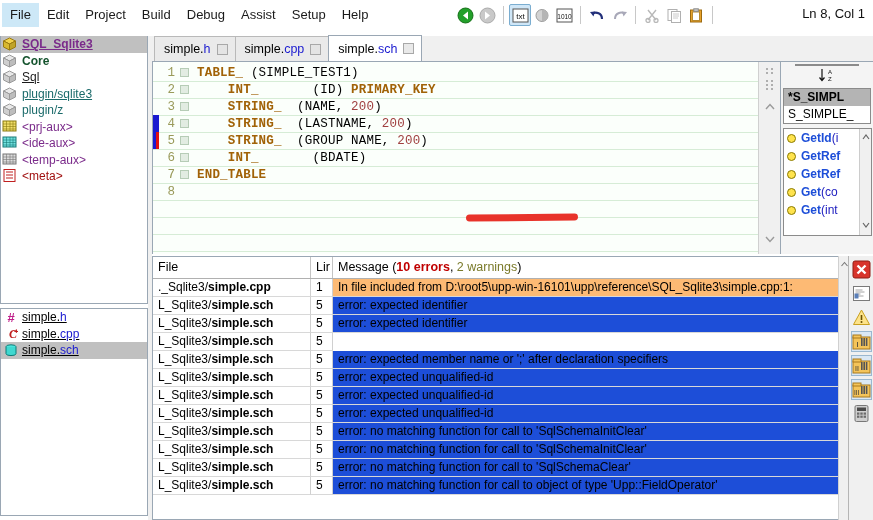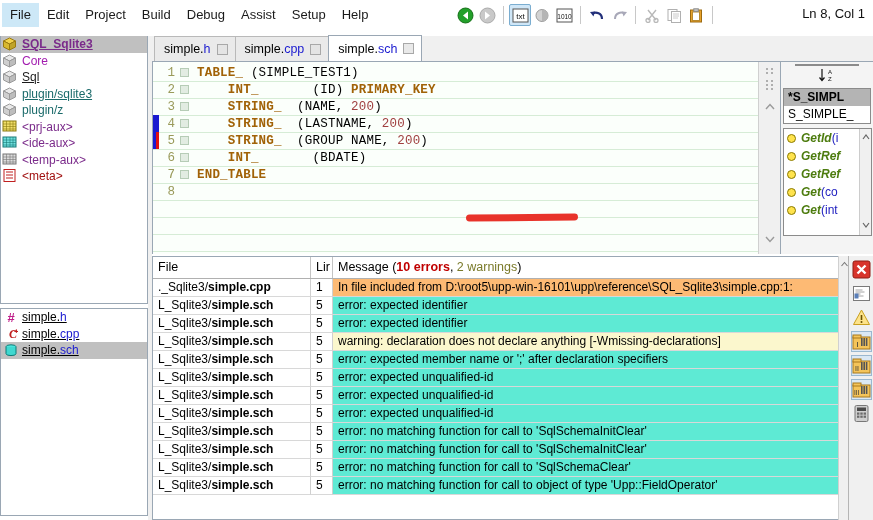--- a/index.html
+++ b/index.html
@@ -158,21 +158,21 @@
     background: #fff; border: 1px solid #8b8b8b; overflow: hidden;
   }
   .mem-row {
     display: flex; align-items: center; height: 18px; padding-left: 3px;
     font-size: 12px; white-space: nowrap;
   }
   .dot-y {
     width: 9px; height: 9px; border-radius: 50%;
     background: #ffe34d; border: 1px solid #8a7a00; margin-right: 5px; flex: 0 0 9px;
   }
-  .mem-name { font-weight: bold; color: #4d7c0f; font-style: italic; }
+  .mem-name { font-weight: bold; color: #1d4ed8; }
   .mem-args { color: #2020c0; font-weight: normal; }
   .mem-scroll {
     position: absolute; right: 0; top: 0; width: 12px; bottom: 0;
     background: #f0f0f0; border-left: 1px solid #ccc;
   }
 
   
   .errlist {
     position: absolute; left: 152px; top: 256px; width: 690px; height: 264px;
     background: #fff; border: 1px solid #9aa7b4; border-right: none;
@@ -187,21 +187,21 @@
   }
   .col-file { width: 158px; flex: 0 0 158px; }
   .col-line { width: 22px; flex: 0 0 22px; }
   .col-msg  { flex: 1; }
   .err-row { display: flex; height: 18px; font-size: 12px; }
   .err-row > div {
     padding: 1px 5px; border-bottom: 1px solid #d8d8d8;
     border-right: 1px solid #d0d0d0; overflow: hidden; white-space: nowrap;
   }
   .err-row .col-file { background: #fff; }
-  .err-row.error .col-msg { background: #5eead4; }
+  .err-row.error .col-msg { background: #1d4ed8; }
   .err-row.warn  .col-msg { background: #fbf7cd; }
   .err-row.info  .col-msg { background: #fdba74; }
   .fname-bold { font-weight: bold; }
   .errcount { color: #c00000; font-weight: bold; }
   .warncount { color: #7a7a2a; }
 
   .err-scroll {
     position: absolute; left: 838px; top: 256px; width: 10px; height: 264px;
     background: #f0f0f0; border-left: 1px solid #d0d0d0;
   }
@@ -321,21 +321,21 @@
               <path d="M7.5 7 L7.5 13 L13.5 10 L13.5 4 Z" fill="#c0a428" stroke="#9a7a10"></path>
             </svg></span>
           <span class="pkg-label" style="color: rgb(122, 42, 138); font-weight: bold;">SQL_Sqlite3</span>
         </div>
         <div class="pkg-row">
           <span class="pkg-ico"><svg width="15" height="14" viewBox="0 0 15 14">
               <path d="M7.5 1 L13.5 4 L7.5 7 L1.5 4 Z" fill="#e8e8e8" stroke="#9a9a9a"></path>
               <path d="M1.5 4 L1.5 10 L7.5 13 L7.5 7 Z" fill="#cfcfcf" stroke="#9a9a9a"></path>
               <path d="M7.5 7 L7.5 13 L13.5 10 L13.5 4 Z" fill="#bdbdbd" stroke="#9a9a9a"></path>
             </svg></span>
-          <span class="pkg-label" style="color: #a21caf; font-weight: normal; text-decoration: none;">Core</span>
+          <span class="pkg-label" style="color: #14532d; font-weight: bold; text-decoration: none;">Core</span>
         </div>
         <div class="pkg-row">
           <span class="pkg-ico"><svg width="15" height="14" viewBox="0 0 15 14">
               <path d="M7.5 1 L13.5 4 L7.5 7 L1.5 4 Z" fill="#e8e8e8" stroke="#9a9a9a"></path>
               <path d="M1.5 4 L1.5 10 L7.5 13 L7.5 7 Z" fill="#cfcfcf" stroke="#9a9a9a"></path>
               <path d="M7.5 7 L7.5 13 L13.5 10 L13.5 4 Z" fill="#bdbdbd" stroke="#9a9a9a"></path>
             </svg></span>
           <span class="pkg-label" style="color: rgb(26, 26, 26);">Sql</span>
         </div>
         <div class="pkg-row">
@@ -582,21 +582,20 @@
           <div class="col-msg">error: expected identifier</div>
         </div>
         <div class="err-row error">
           <div class="col-file"><span>L_Sqlite3/</span><span class="fname-bold">simple.sch</span></div>
           <div class="col-line">5</div>
           <div class="col-msg">error: expected identifier</div>
         </div>
         <div class="err-row warn">
           <div class="col-file"><span>L_Sqlite3/</span><span class="fname-bold">simple.sch</span></div>
           <div class="col-line">5</div>
-          <div class="col-msg">warning: declaration does not declare anything [-Wmissing-declarations]</div>
         </div>
         <div class="err-row error">
           <div class="col-file"><span>L_Sqlite3/</span><span class="fname-bold">simple.sch</span></div>
           <div class="col-line">5</div>
           <div class="col-msg">error: expected member name or ';' after declaration specifiers</div>
         </div>
         <div class="err-row error">
           <div class="col-file"><span>L_Sqlite3/</span><span class="fname-bold">simple.sch</span></div>
           <div class="col-line">5</div>
           <div class="col-msg">error: expected unqualified-id</div>

